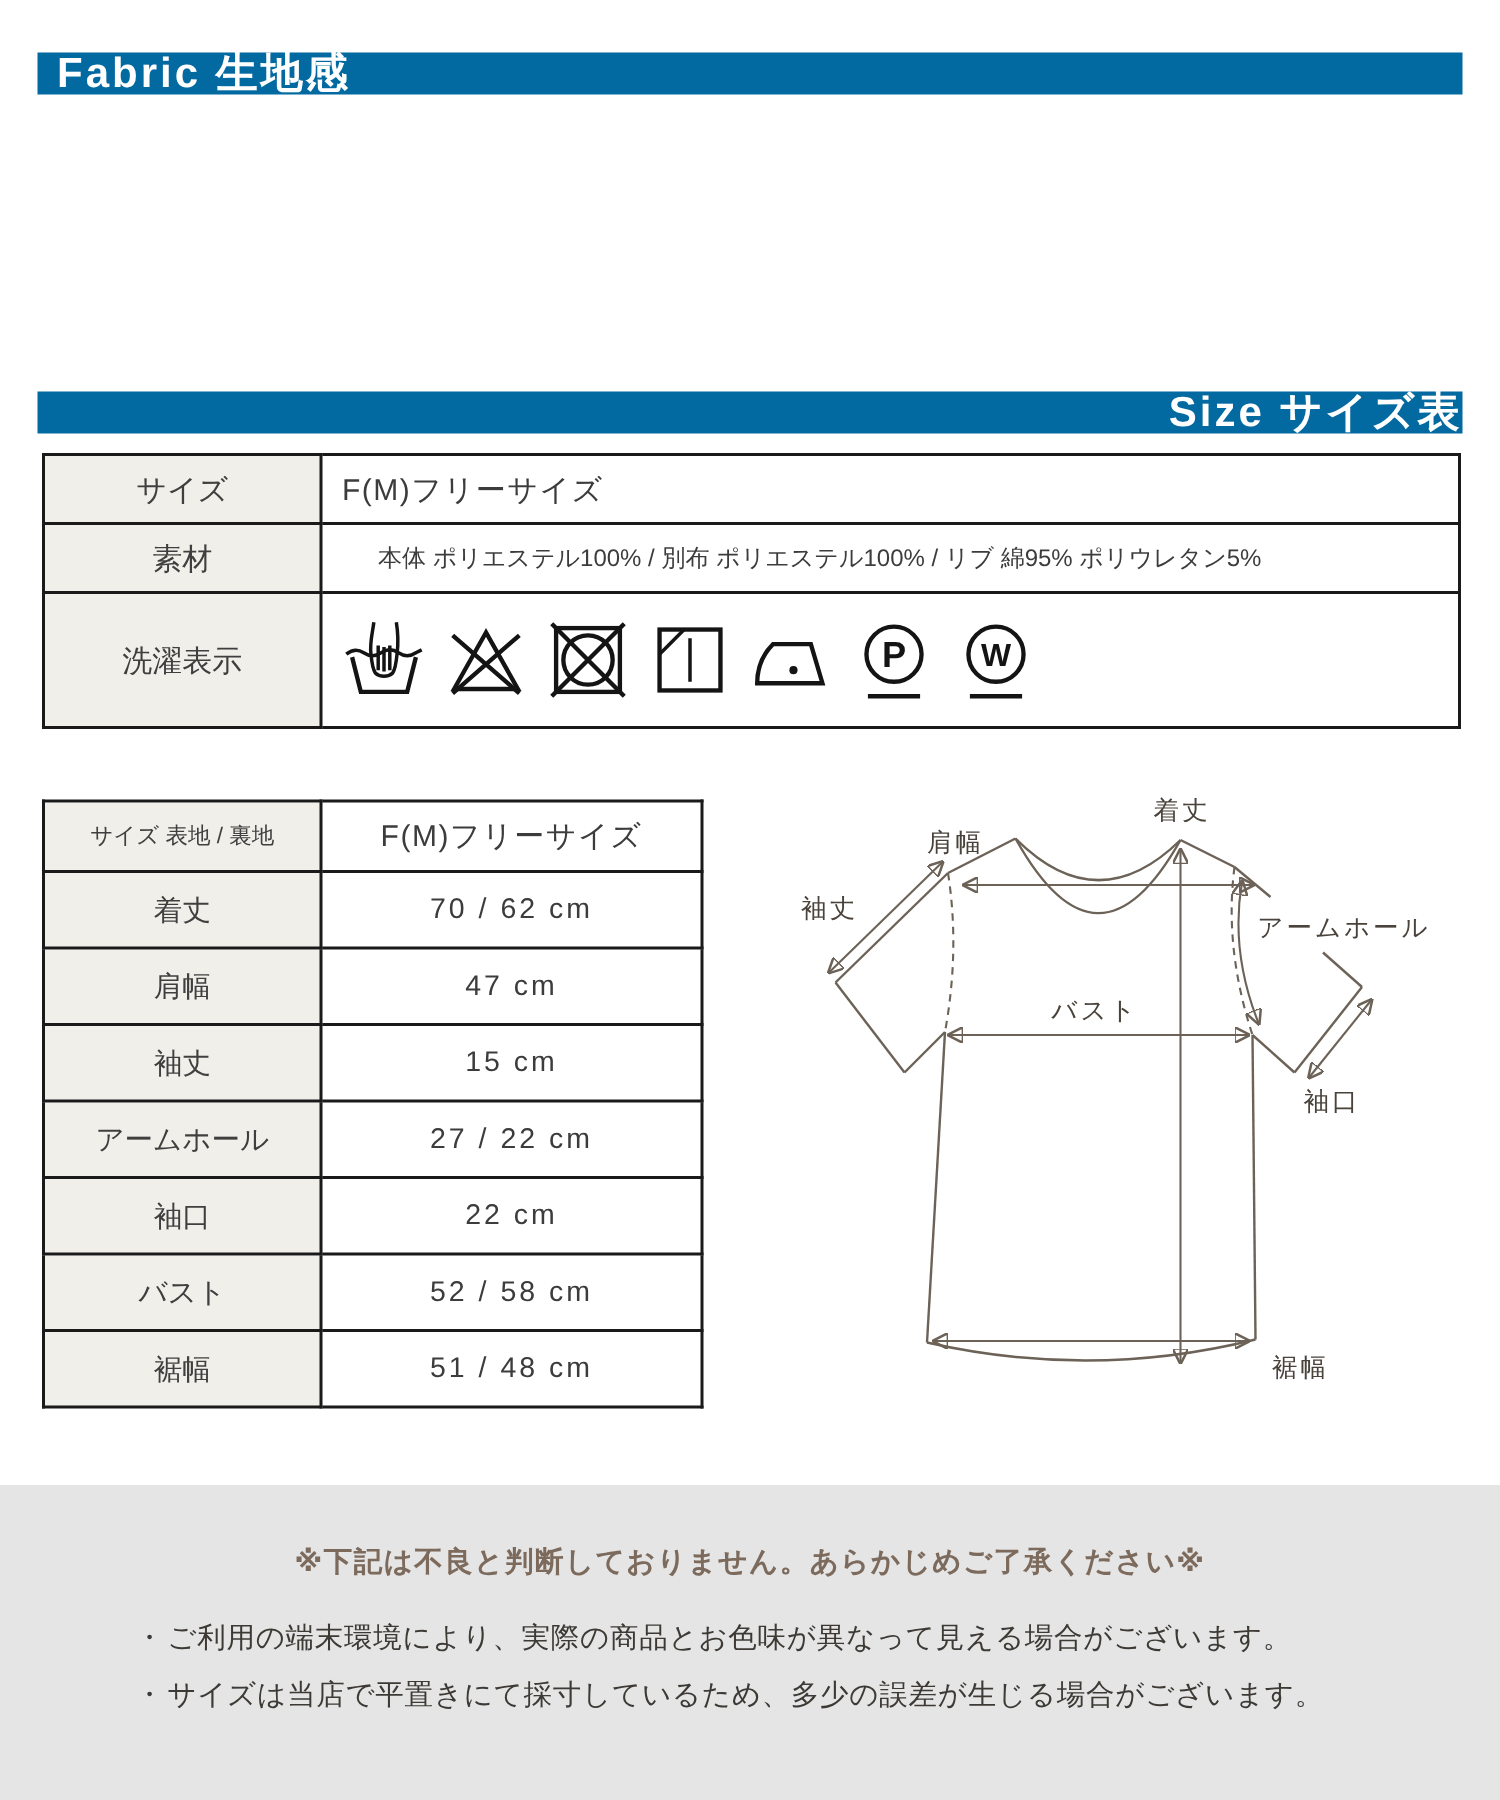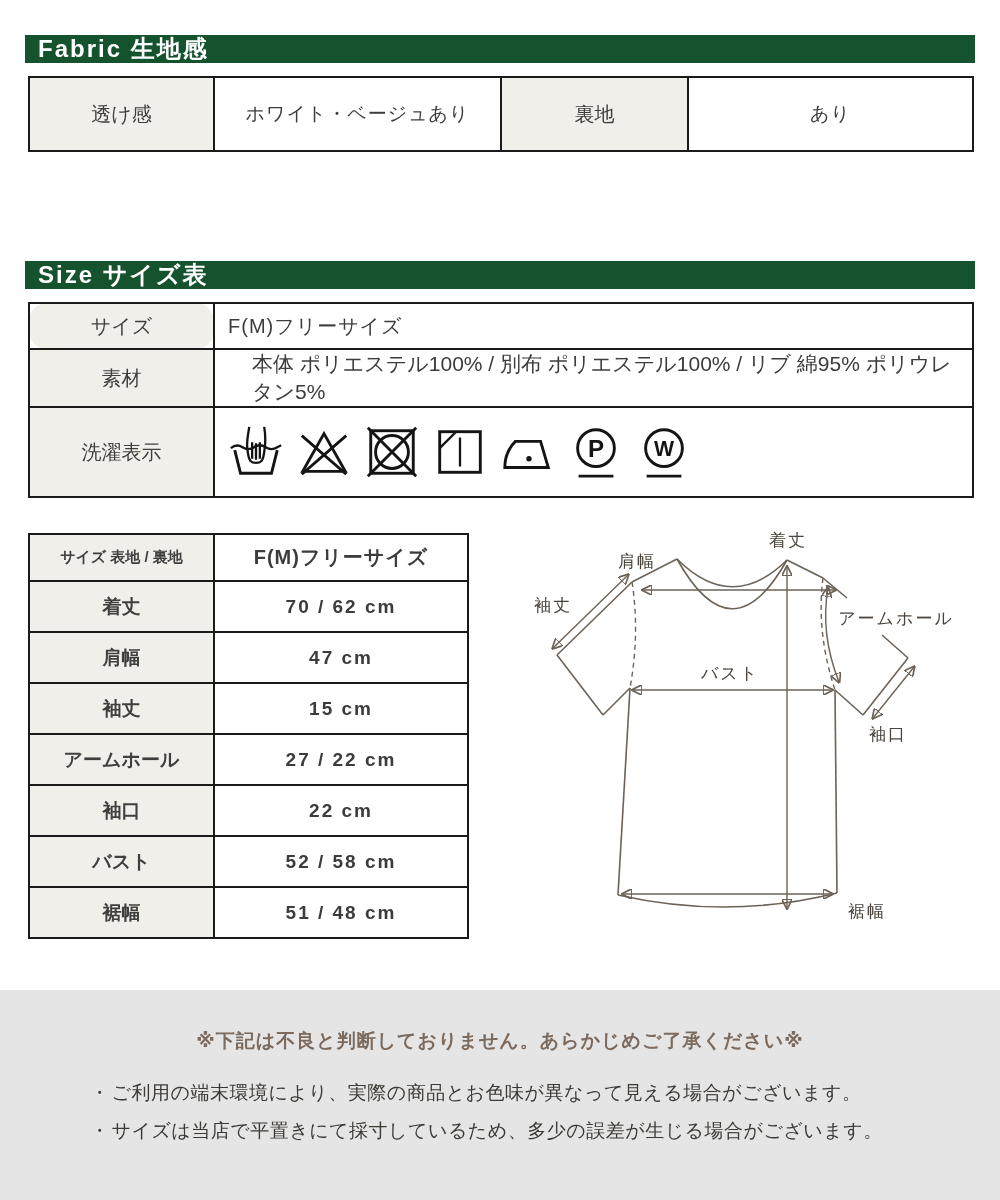--- a/index.html
+++ b/index.html
@@ -3,47 +3,47 @@
 <meta charset="utf-8">
 <style>
   html,body{margin:0;padding:0;}
   body{
     width:1000px;height:1200px;position:relative;background:#ffffff;
     font-family:"Liberation Sans","DejaVu Sans",sans-serif;
     color:#3c3c3c;-webkit-font-smoothing:antialiased;
   }
   .section-bar{
     position:absolute;left:25px;width:950px;height:28px;
-    background:#14532d;color:#ffffff;font-size:24px;font-weight:600;
+    background:#0369a1;color:#ffffff;font-size:28px;font-weight:600;
     letter-spacing:2px;line-height:28px;padding-left:13px;box-sizing:border-box;
     white-space:nowrap;
   }
   #fabric-bar{top:35px;}
-  #size-bar{top:261px;}
+  #size-bar{top:261px;text-align:right;}
 
   table{border-collapse:collapse;table-layout:fixed;}
   td{border:2px solid #1a1a1a;text-align:center;vertical-align:middle;
      font-size:19px;color:#3c3c3c;padding:0;overflow:hidden;}
   td.hd{background:#f1efe9;font-size:20px;color:#3f3f3f;}
 
   #fabric-table{position:absolute;left:28px;top:76px;width:944px;}
   #fabric-table td{height:72px;}
   #fabric-table .val{letter-spacing:1px;}
 
   #size-table{position:absolute;left:28px;top:302px;width:944px;}
-  #size-table tr.r1 td{height:44px;border-radius:18px;}
+  #size-table tr.r1 td{height:44px;}
   #size-table tr.r2 td{height:44px;}
   #size-table tr.r3 td{height:88px;}
   #size-table td.val{text-align:left;padding-left:13px;}
   #size-table tr.r1 td.val{font-size:20px;letter-spacing:1px;}
-  #size-table tr.r2 td.val{font-size:21px;padding-left:37px;}
+  #size-table tr.r2 td.val{font-size:16px;padding-left:37px;}
   .care-row{display:flex;align-items:center;gap:10px;}
   .care-row svg{display:block;}
 
-  #meas-table{position:absolute;left:28px;top:533px;width:439px;font-weight:bold;}
+  #meas-table{position:absolute;left:28px;top:533px;width:439px;}
   #meas-table tr.hrow td{height:45px;}
   #meas-table tr.drow td{height:49px;}
   #meas-table td.hd2{background:#f1efe9;font-size:15px;color:#3f3f3f;}
   #meas-table tr.hrow td.val{font-size:20px;letter-spacing:1px;}
   #meas-table tr.drow td.hd{font-size:19px;}
   #meas-table td.val{letter-spacing:2px;}
 
   #shirt-diagram{position:absolute;left:510px;top:520px;}
   #shirt-diagram path, #shirt-diagram line{fill:none;stroke:#6c6257;stroke-width:1.6px;}
   #shirt-diagram .dash{stroke-dasharray:5 4;stroke-width:1.4px;}
@@ -73,26 +73,20 @@
 <div id="fabric-bar" class="section-bar">Fabric 生地感</div>
 
 <table id="fabric-table">
   <colgroup>
       <col style="width:185px">
       <col style="width:287px">
       <col style="width:187px">
       <col style="width:285px">
     </colgroup>
   <tbody>
-      <tr>
-    <td class="hd">透け感</td>
-    <td class="val">ホワイト・ベージュあり</td>
-    <td class="hd">裏地</td>
-    <td class="val">あり</td>
-  </tr>
 </tbody>
   </table>
 
 <div id="size-bar" class="section-bar">Size サイズ表</div>
 
 <table id="size-table">
   <colgroup>
       <col style="width:185px">
       <col style="width:759px">
     </colgroup>

